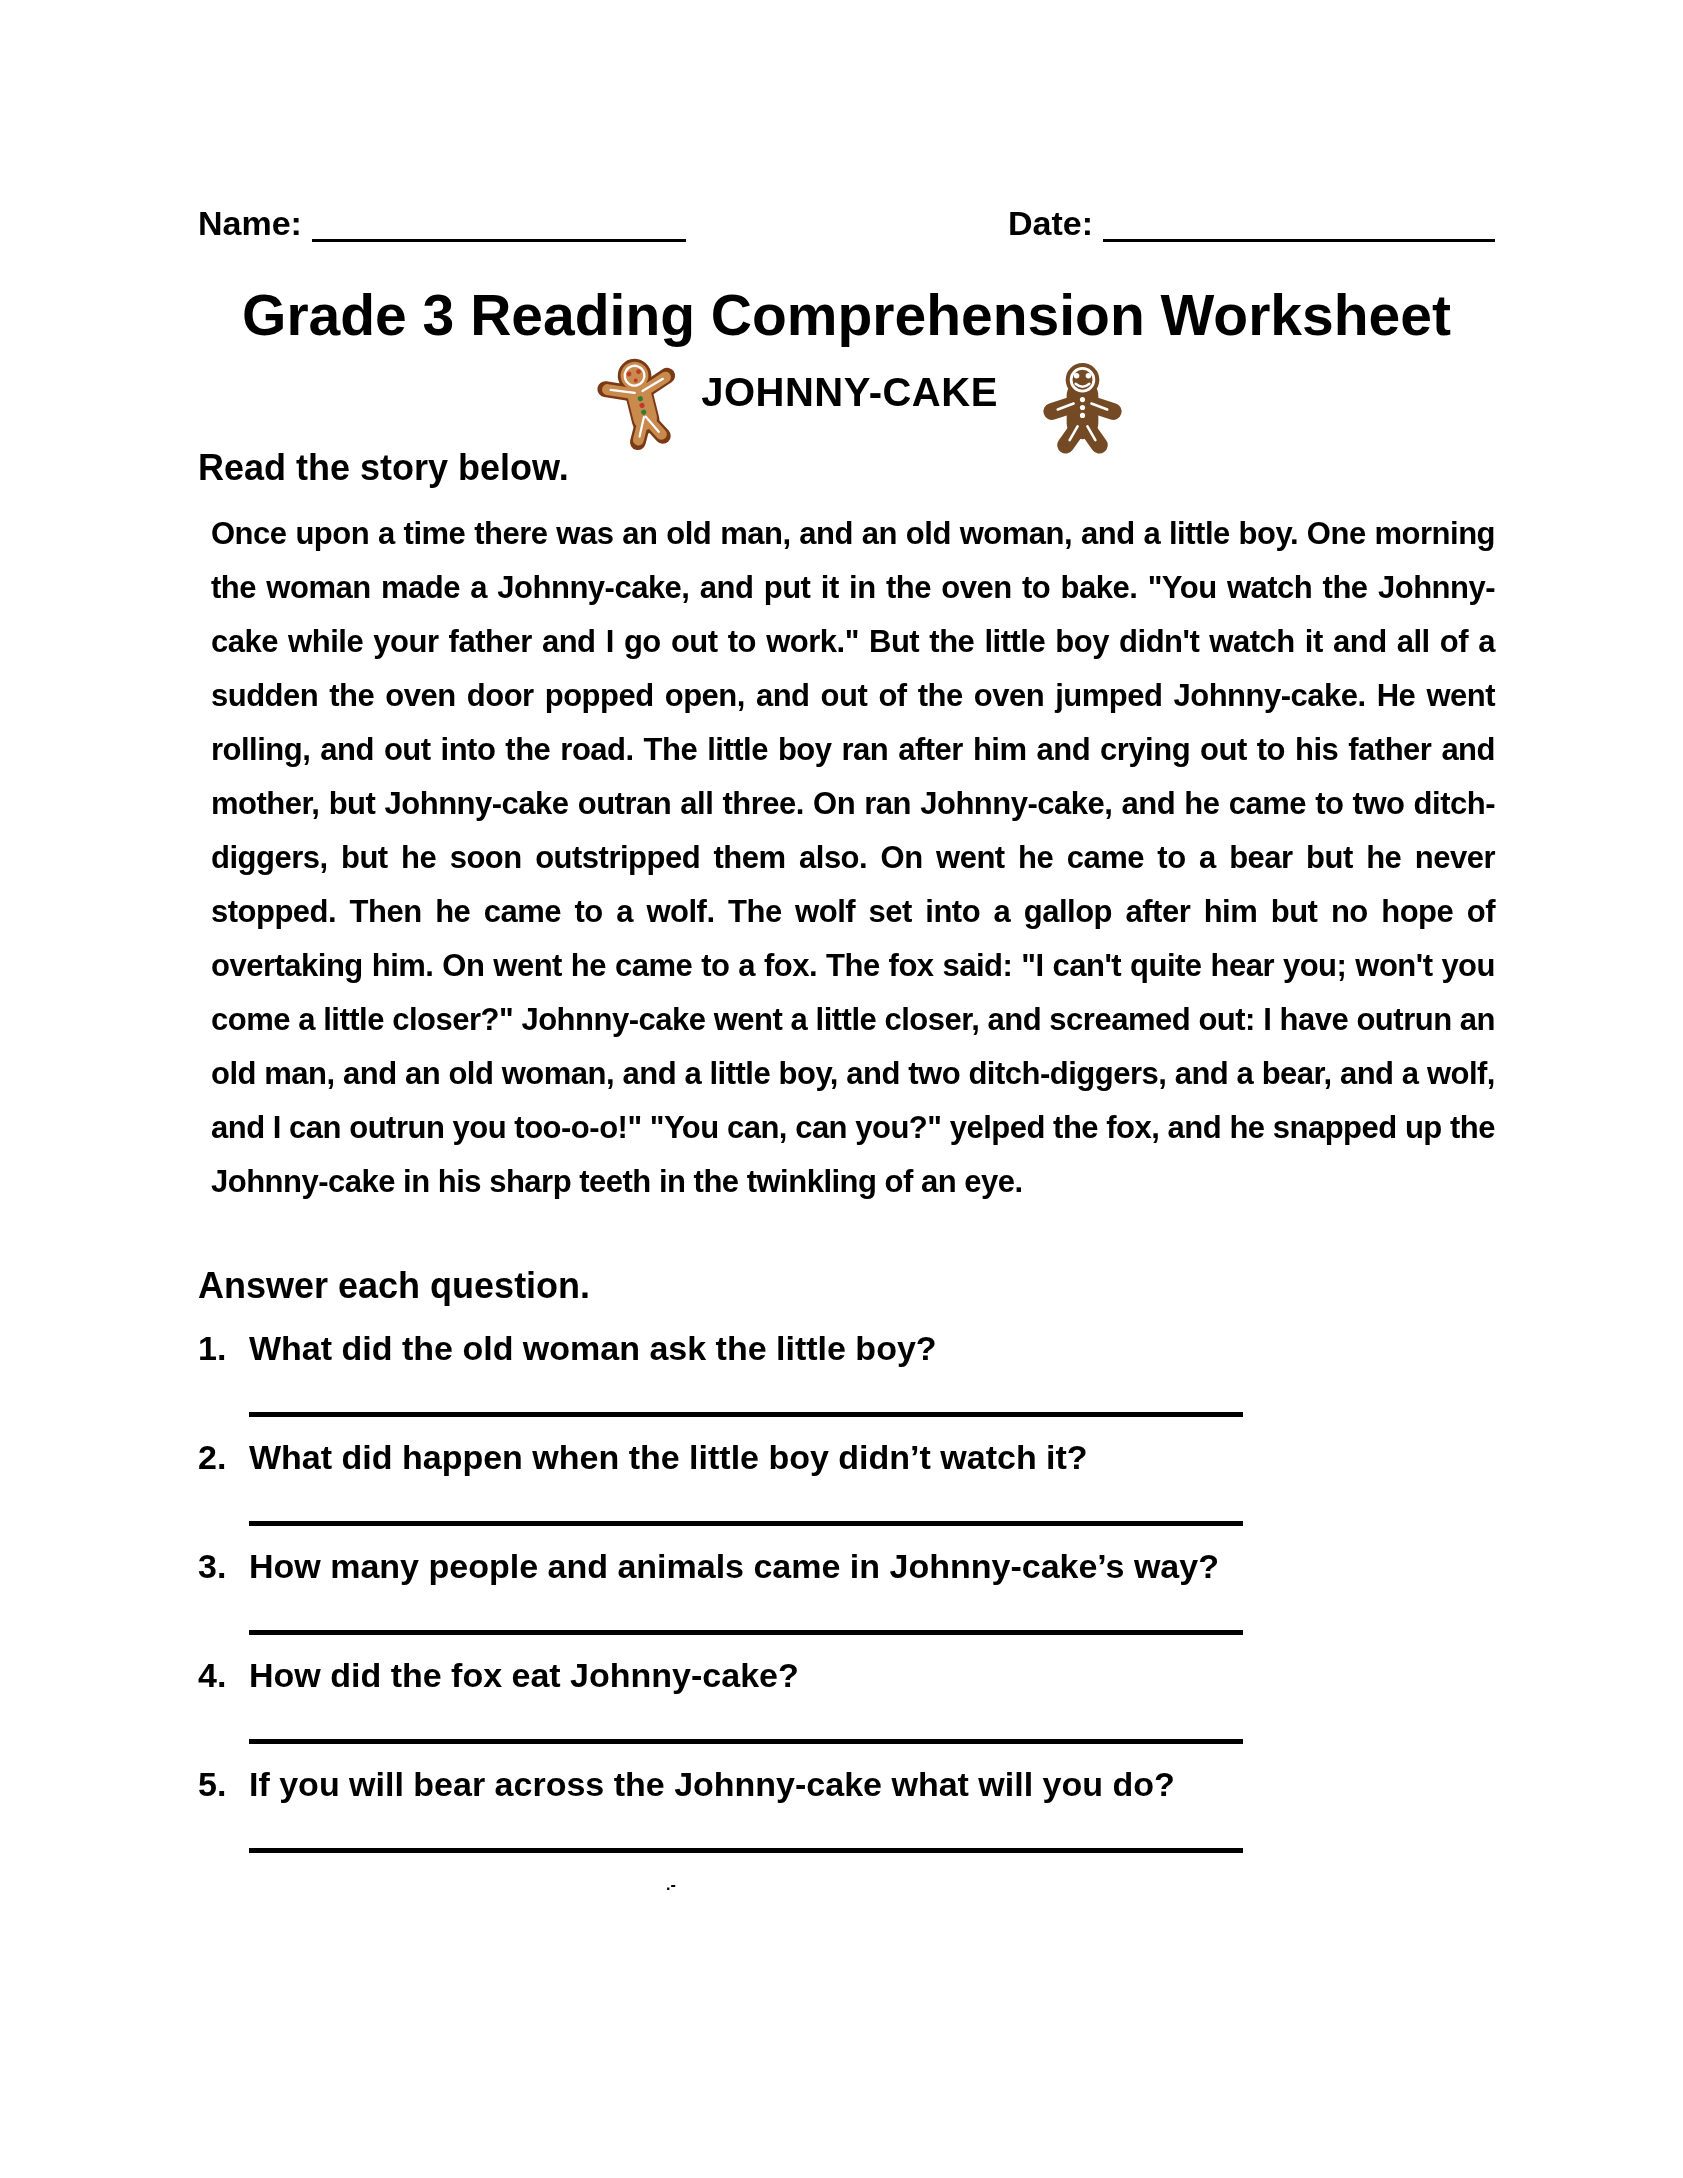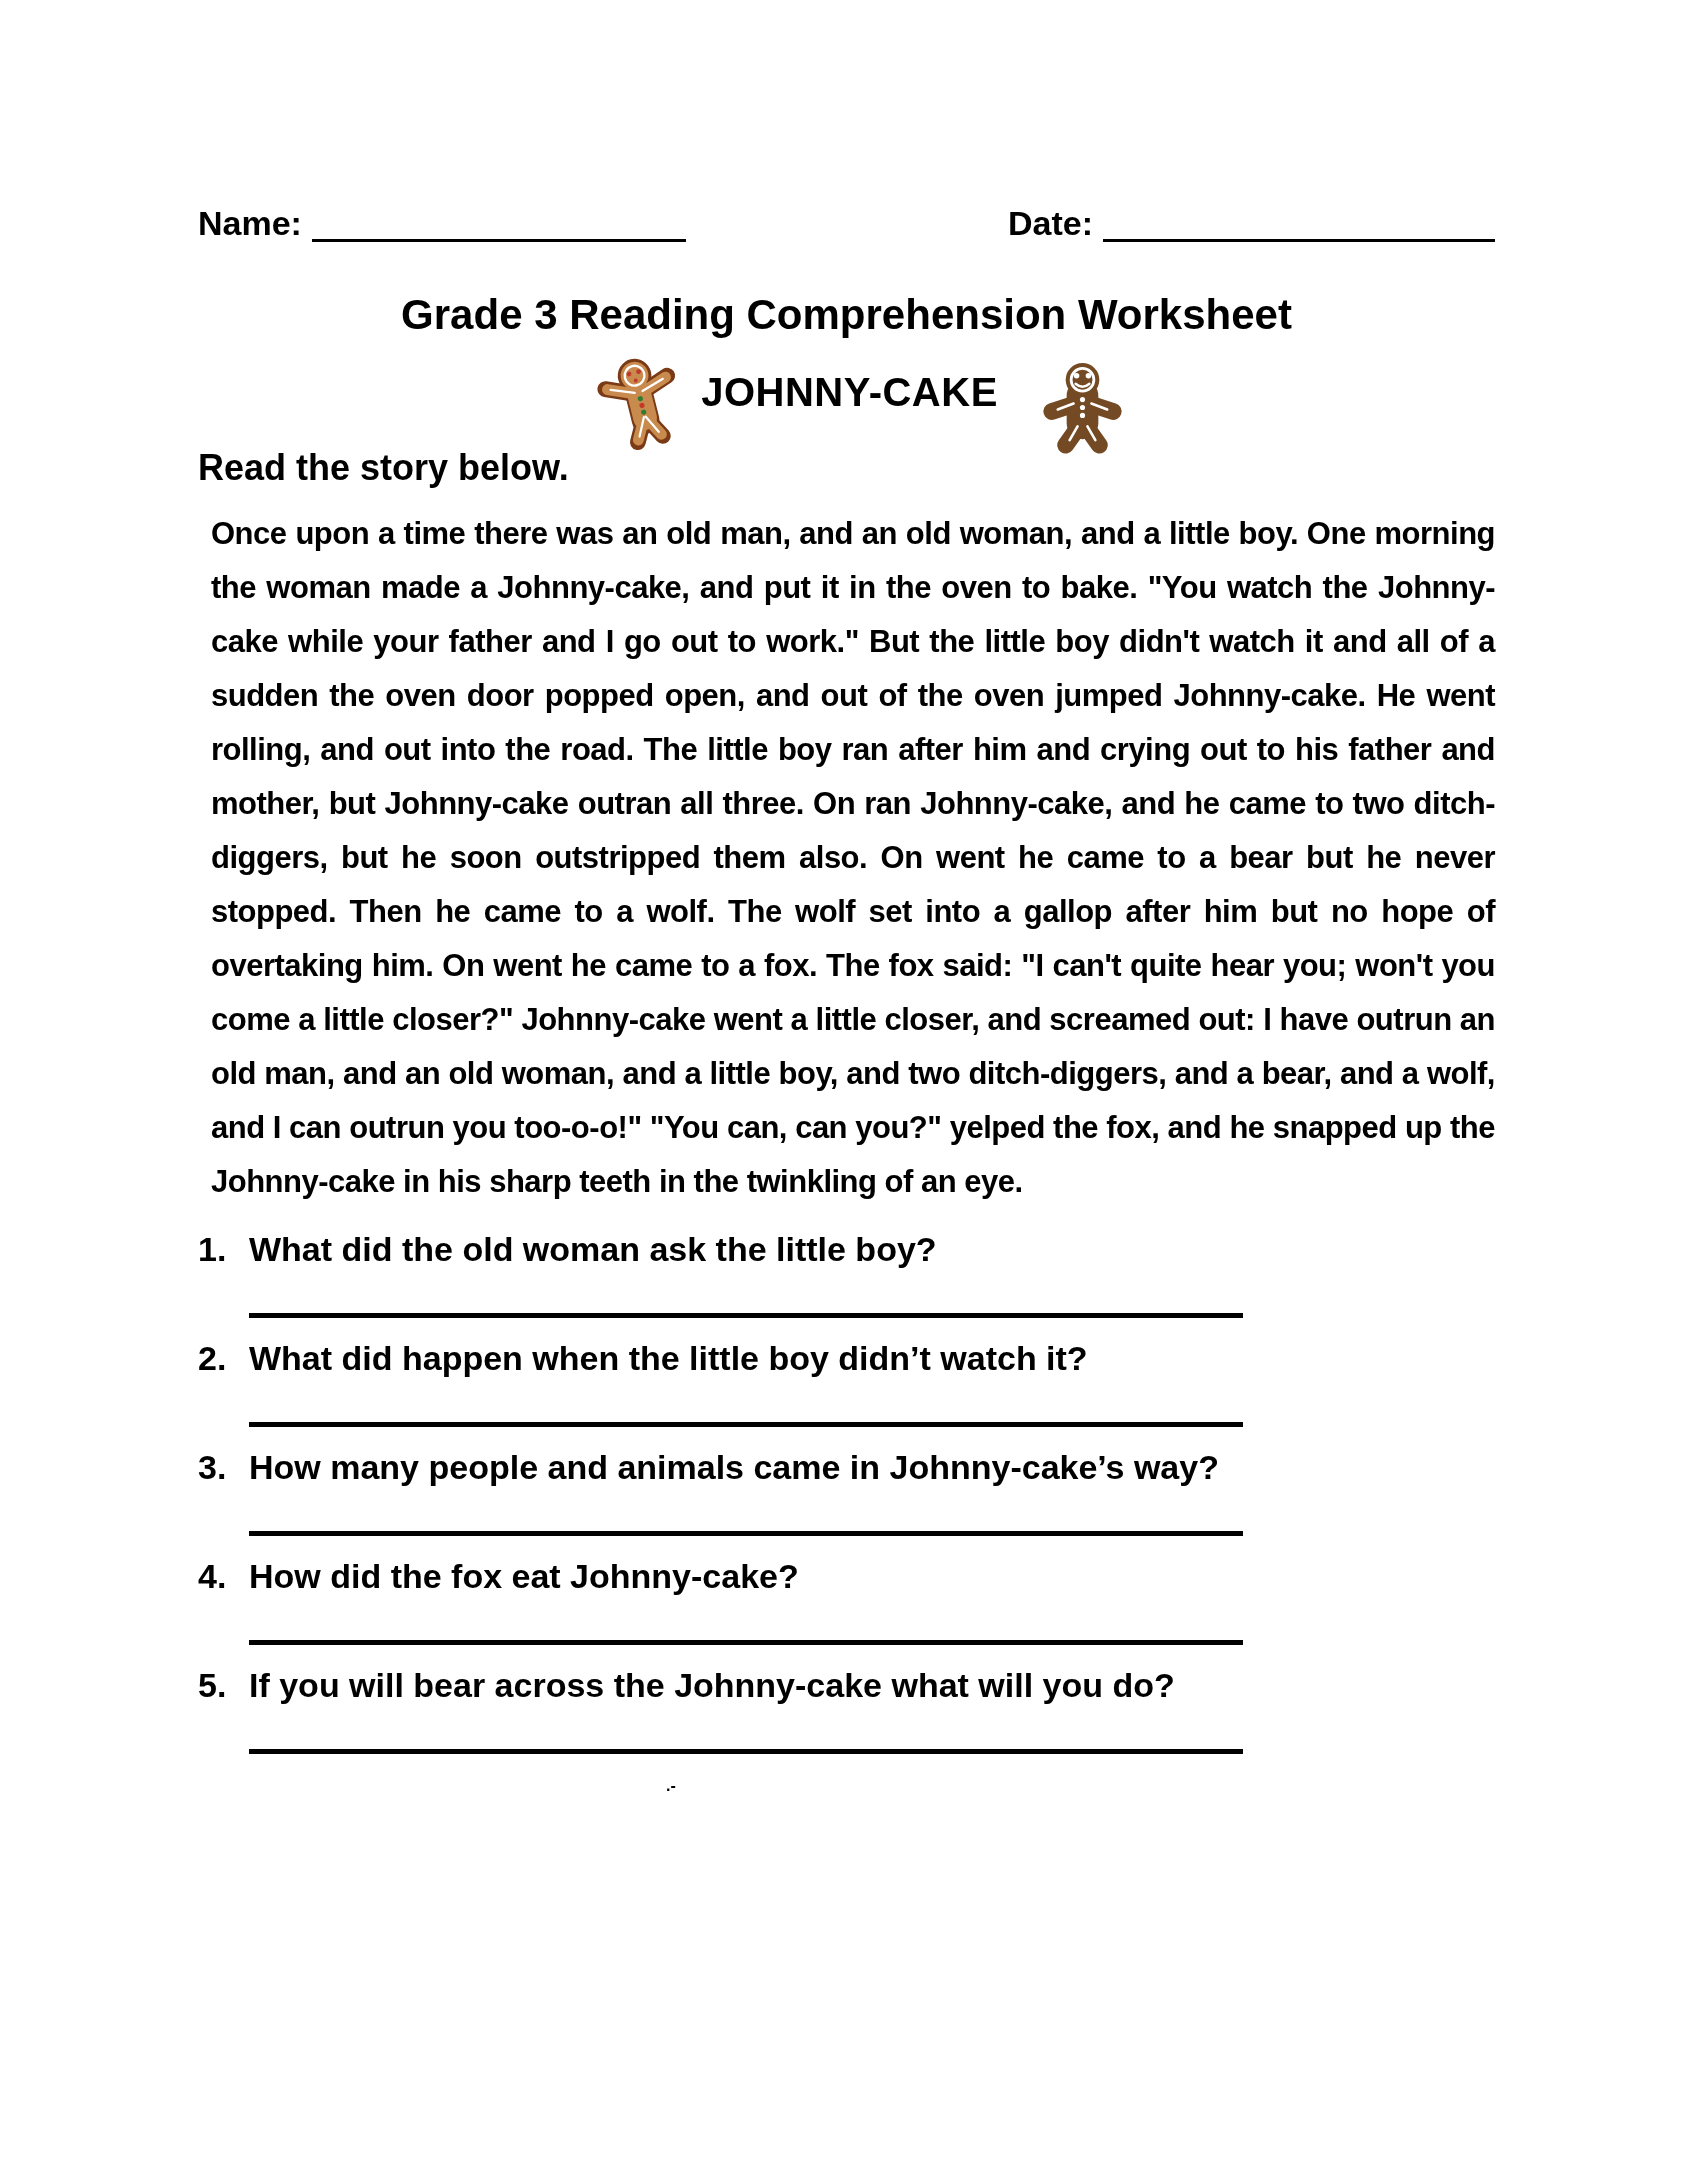--- a/index.html
+++ b/index.html
@@ -40,21 +40,21 @@
     border-bottom: 3px solid #000;
     height: 34px;
   }
   .blank.name { width: 374px; }
   .blank.date { width: 392px; }
 
   
   .title {
     margin-top: 50px;
     text-align: center;
-    font-size: 42px;
+    font-size: 57px;
     line-height: 46px;
   }
 
   
   .story-header {
     position: relative;
     height: 127px;
     margin-top: 26px;
   }
   .story-title {
@@ -204,20 +204,21 @@
         <circle cx="55" cy="48" r="2.6" fill="#ffffff"></circle>
         <circle cx="55" cy="56" r="2.6" fill="#ffffff"></circle>
       </svg>
     </span>
 
     <span class="read-instruction">Read the story below.</span>
   </div>
 
   <div class="story">Once upon a time there was an old man, and an old woman, and a little boy. One morning the woman made a Johnny-cake, and put it in the oven to bake. "You watch the Johnny-cake while your father and I go out to work." But the little boy didn't watch it and all of a sudden the oven door popped open, and out of the oven jumped Johnny-cake. He went rolling, and out into the road. The little boy ran after him and crying out to his father and mother, but Johnny-cake outran all three. On ran Johnny-cake, and he came to two ditch-diggers, but he soon outstripped them also. On went he came to a bear but he never stopped. Then he came to a wolf. The wolf set into a gallop after him but no hope of overtaking him. On went he came to a fox. The fox said: "I can't quite hear you; won't you come a little closer?" Johnny-cake went a little closer, and screamed out: I have outrun an old man, and an old woman, and a little boy, and two ditch-diggers, and a bear, and a wolf, and I can outrun you too-o-o!" "You can, can you?" yelped the fox, and he snapped up the Johnny-cake in his sharp teeth in the twinkling of an eye.</div>
 
+  <div class="answer-instruction">Answer each question.</div>
 
   <div class="questions">
 
     <div class="qa">
       <div class="q-row">
         <span class="q-num">1.</span>
         <span>What did the old woman ask the little boy?</span>
       </div>
       <div class="answer-line"></div>
     </div>

